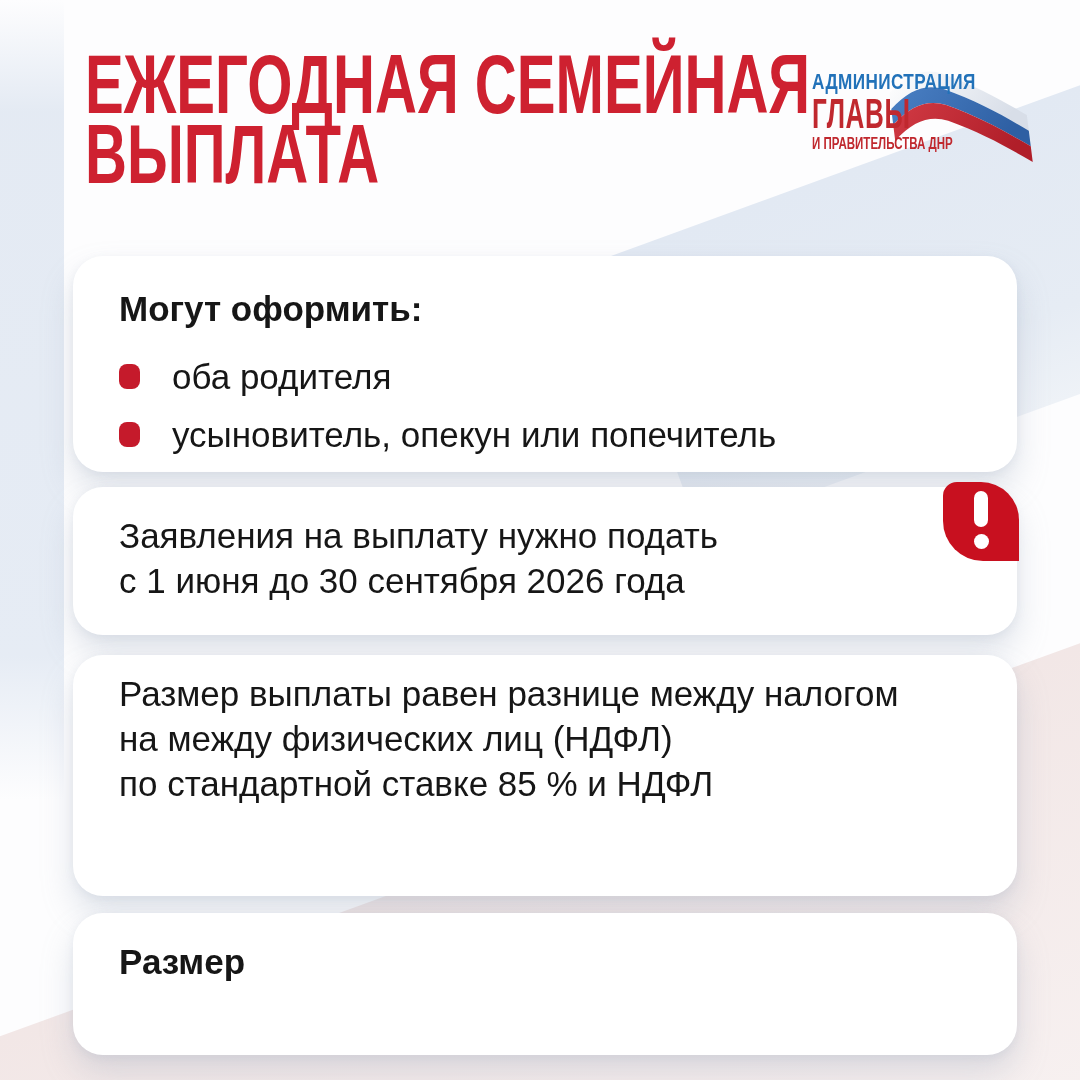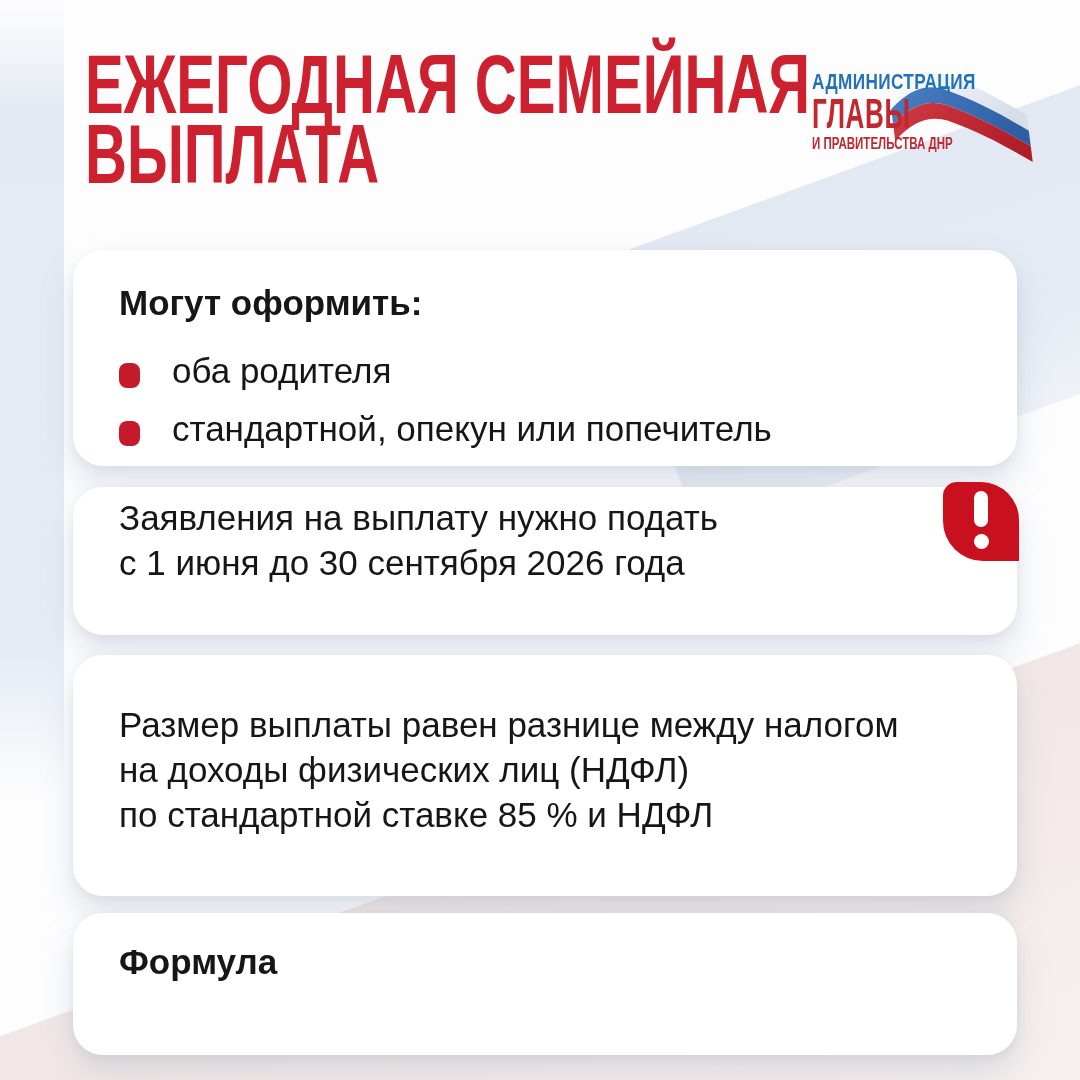--- a/index.html
+++ b/index.html
@@ -58,30 +58,30 @@
 
   
   .card {
     position: absolute; left: 73px; width: 944px;
     background: #ffffff; border-radius: 30px;
     box-shadow: 0 18px 32px rgba(146,160,184,0.28), 0 3px 8px rgba(146,160,184,0.14);
     padding: 26px 46px; color: #161616;
     font-size: 35px; line-height: 45px;
     z-index: 2;
   }
-  .card-1 { top: 250px; height: 216px; padding-top: 30px; }
-  .card-2 { top: 487px; height: 148px; padding-top: 8px; }
-  .card-3 { top: 655px; height: 241px; padding-top: 47px; }
+  .card-1 { top: 256px; height: 216px; padding-top: 30px; }
+  .card-2 { top: 487px; height: 148px; padding-top: 26px; }
+  .card-3 { top: 655px; height: 241px; padding-top: 16px; }
   .card-4 { top: 913px; height: 142px; padding-top: 26px; }
 
   .card-heading { font-weight: bold; font-size: 35px; }
   .card-1 .card-heading { margin-bottom: 23px; }
   .card-4 .card-heading { margin-bottom: 3px; }
 
-  .bullet-row { display: flex; align-items: center; margin-bottom: 13px; }
+  .bullet-row { display: flex; align-items: flex-start; margin-bottom: 13px; }
   .bullet-marker {
     flex: none; width: 21px; height: 25px; border-radius: 8px;
     background: #c51a2b; margin-top: 10px;
   }
   .bullet-text { margin-left: 32px; }
 
   
   .alert-badge {
     position: absolute; top: -5px; right: -2px;
     width: 76px; height: 79px;
@@ -135,36 +135,36 @@
   </div>
 
   <div class="card card-1">
     <div class="card-heading">Могут оформить:</div>
     <div class="bullet-row">
       <div class="bullet-marker"></div>
       <div class="bullet-text">оба родителя</div>
     </div>
     <div class="bullet-row">
       <div class="bullet-marker"></div>
-      <div class="bullet-text">стандартной, опекун или попечитель</div>
+      <div class="bullet-text">усыновитель, опекун или попечитель</div>
     </div>
   </div>
 
   <div class="card card-2">
     <div>Заявления на выплату нужно подать</div>
     <div>с 1 июня до 30 сентября 2026 года</div>
     <div class="alert-badge">
       <div class="excl-bar"></div>
       <div class="excl-dot"></div>
     </div>
   </div>
 
   <div class="card card-3">
     <div>Размер выплаты равен разнице между налогом</div>
-    <div>на доходы физических лиц (НДФЛ)</div>
+    <div>на между физических лиц (НДФЛ)</div>
     <div>по стандартной ставке 85 % и НДФЛ</div>
   </div>
 
   <div class="card card-4">
-    <div class="card-heading">Формула</div>
+    <div class="card-heading">Размер</div>
   </div>
 
 </div>
 
 </body></html>

